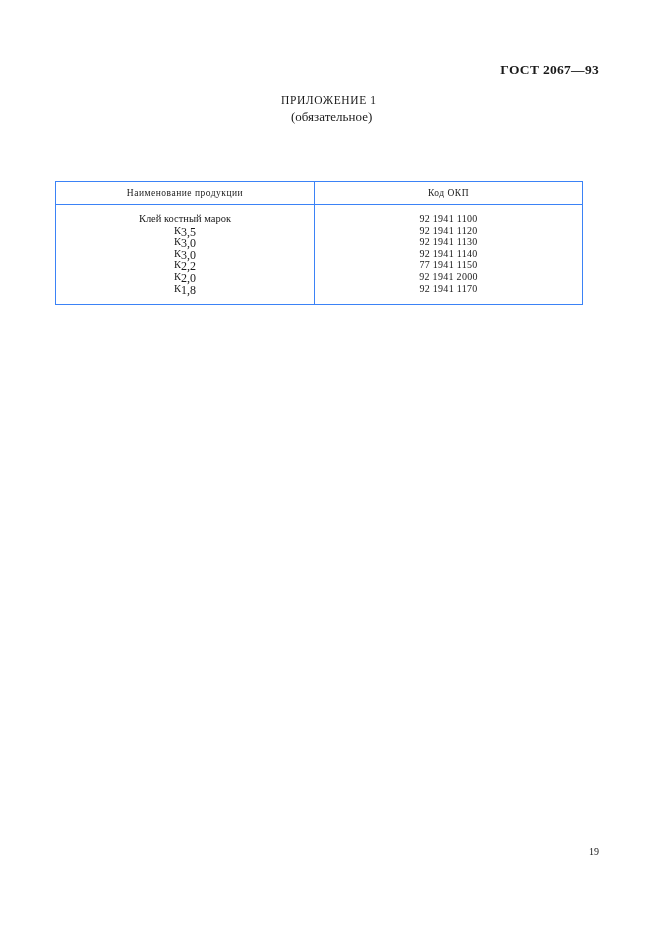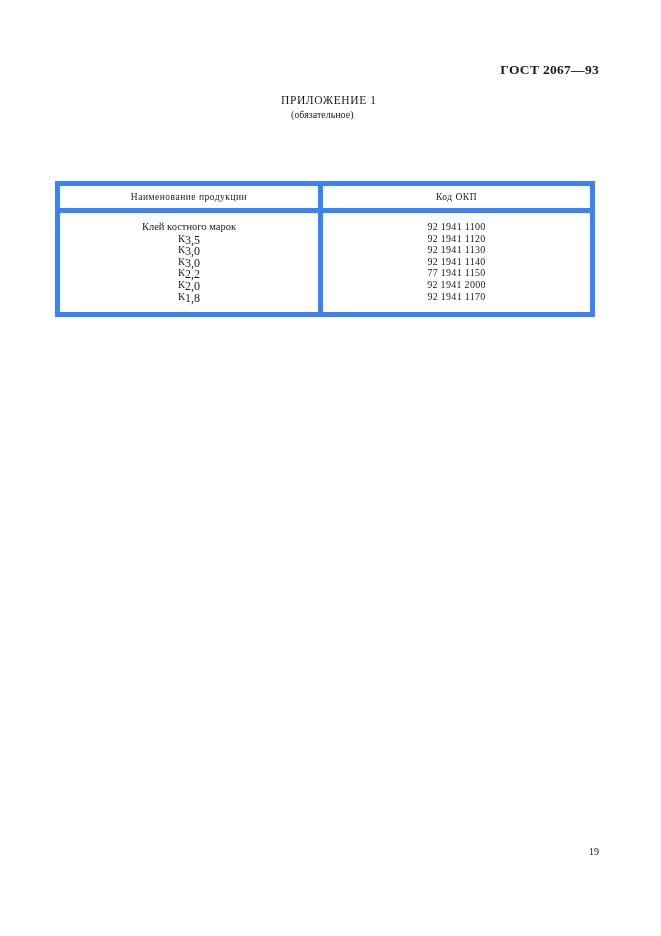--- a/index.html
+++ b/index.html
@@ -38,42 +38,42 @@
     font-size: 11.5px;
     text-align: left;
     margin-left: 15px;
   }
   .appendix-title {
     letter-spacing: 0.6px;
   }
   .appendix-sub {
     margin-top: 3px;
     margin-left: 10px;
-    font-size: 10px;
+    font-size: 13px;
   }
   .table-caption {
     position: absolute;
     left: 0;
     right: 0;
     top: 150px;
     text-align: center;
     font-size: 12.5px;
     font-weight: bold;
     letter-spacing: 0.2px;
   }
   table.codes {
     position: absolute;
     left: 55px;
     top: 181px;
     width: 525px;
     border-collapse: collapse;
     table-layout: fixed;
   }
   table.codes td, table.codes th {
-    border: 5px solid #3b82f6;
+    border: 1px solid #3b82f6;
     padding: 0;
     vertical-align: top;
   }
   .th-cell {
     text-align: center;
     font-weight: normal;
     font-size: 9.5px;
     letter-spacing: 0.5px;
     height: 22px;
     line-height: 22px;
@@ -124,21 +124,21 @@
     <thead>
       <tr>
         <th class="th-cell col-left">Наименование продукции</th>
         <th class="th-cell col-right">Код ОКП</th>
       </tr>
     </thead>
     <tbody>
       <tr>
         <td class="col-left">
           <div class="body-left">
-            <div class="brand-line">Клей костного марок</div>
+            <div class="brand-line">Клей костный марок</div>
             <div class="brand-line"><span>К</span><sub>3,5</sub></div>
             <div class="brand-line"><span>К</span><sub>3,0</sub></div>
             <div class="brand-line"><span>К</span><sub>3,0</sub></div>
             <div class="brand-line"><span>К</span><sub>2,2</sub></div>
             <div class="brand-line"><span>К</span><sub>2,0</sub></div>
             <div class="brand-line"><span>К</span><sub>1,8</sub></div>
           </div>
         </td>
         <td class="col-right">
           <div class="body-right">

